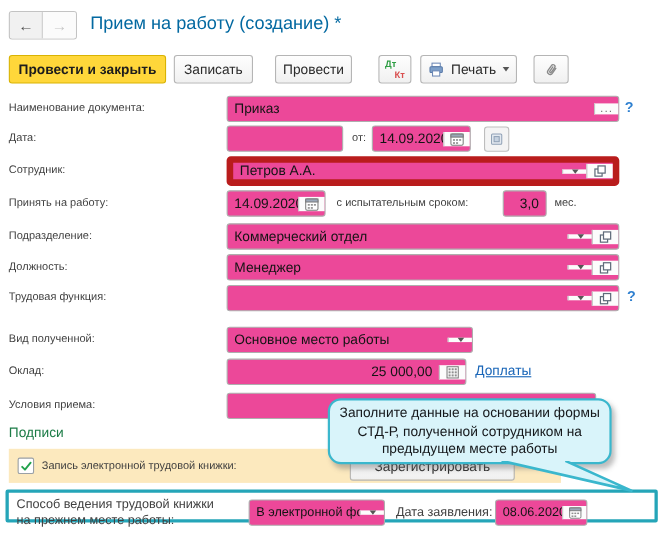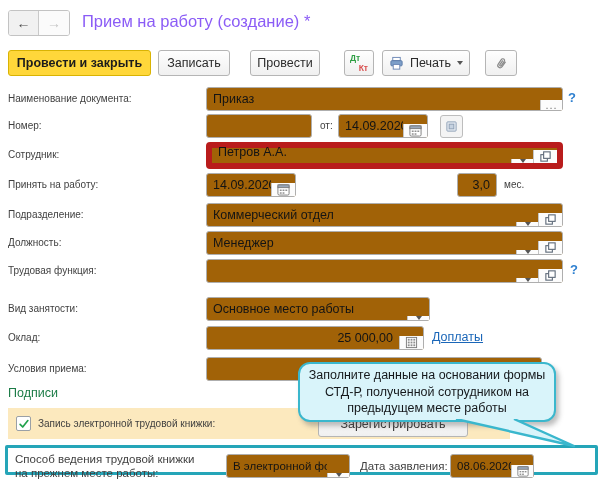--- a/index.html
+++ b/index.html
@@ -5,35 +5,35 @@
   *{box-sizing:border-box;margin:0;padding:0}
   html,body{background:#fff}
   #screen{position:relative;width:603px;height:490px;background:#fff;overflow:hidden;
           font-family:"Liberation Sans","DejaVu Sans",sans-serif;}
 
   
   .navgroup{position:absolute;left:8px;top:10px;display:flex;border:1px solid #c3c3c3;border-radius:3px;overflow:hidden;background:#fff}
   .navbtn{width:30px;height:24px;display:flex;align-items:center;justify-content:center;font-size:14px;cursor:pointer}
   .navbtn.back{background:#f1f1f1;color:#4a4a4a;border-right:1px solid #c9c9c9}
   .navbtn.fwd{background:#fbfbfb;color:#c6c6c6}
-  .title{position:absolute;left:82px;top:12px;font-size:16.5px;color:#8b5cf6;white-space:nowrap}
+  .title{position:absolute;left:82px;top:12px;font-size:16.5px;color:#0369a1;white-space:nowrap}
 
   
   .btn{position:absolute;display:inline-flex;align-items:center;justify-content:center;gap:6px;
        background:linear-gradient(#fefefe,#f0f0f0);border:1px solid #b5b5b5;border-radius:3px;
        font-size:12.5px;color:#2b2b2b;height:26px;cursor:pointer;white-space:nowrap}
   .btn.primary{background:#ffd73a;border-color:#d9b303;font-weight:bold;color:#1c1c1c}
   .dtkt{display:flex;flex-direction:column;line-height:1;font-size:8.5px;font-weight:bold;width:18px}
   .dtkt .dt{text-align:left;color:#2e9e44}
   .dtkt .kt{text-align:right;color:#d94f4f;margin-top:1px}
   .caret{width:0;height:0;border-left:3.5px solid transparent;border-right:3.5px solid transparent;border-top:4.5px solid #555}
 
   
   .lbl{position:absolute;font-size:10px;color:#3f3f3f;line-height:24px;height:24px;white-space:nowrap}
-  .fld{position:absolute;display:flex;align-items:flex-end;background:#a16207;border:1px solid #aeaeae;border-radius:3px;height:24px}
+  .fld{position:absolute;display:flex;align-items:center;background:#ec4899;border:1px solid #aeaeae;border-radius:3px;height:24px}
   .fld .val{flex:1;font-size:12.5px;color:#141414;line-height:21px;padding:0 6px;white-space:nowrap;overflow:hidden}
   .fld .val.right{text-align:right}
   .seg{display:flex;align-items:center;justify-content:center;border-left:1px solid #c4c4c4;cursor:pointer;background:#fcfcfc}
   .seg.w22{width:22px}.seg.w24{width:24px}
   .dots{font-size:11px;color:#777;letter-spacing:1px;line-height:10px}
   .fld.sel{border:6px solid #b91c1c;height:27px;border-radius:4px}
   .help{position:absolute;color:#2f80d0;font-weight:bold;font-size:13px;cursor:pointer}
   .iconbtn{position:absolute;display:flex;align-items:center;justify-content:center;background:#f4f4f4;border:1px solid #bdbdbd;border-radius:3px;cursor:pointer}
   .linkb{position:absolute;font-size:12.5px;color:#1a66b8;text-decoration:underline;cursor:pointer;white-space:nowrap}
   .linkg{position:absolute;font-size:12.5px;color:#1c7c47;cursor:pointer;white-space:nowrap}
@@ -100,21 +100,21 @@
 
   <div class="lbl" style="left:8px;top:87px">Наименование документа:</div>
   <div class="fld" style="left:206px;top:87px;width:357px">
     <div class="val">Приказ</div>
     <div class="seg w22">
         <span class="dots">...</span>
       </div>
   </div>
   <div class="help" style="left:568px;top:90px">?</div>
 
-  <div class="lbl" style="left:8px;top:114px">Номер:</div>
+  <div class="lbl" style="left:8px;top:114px">Дата:</div>
   <div class="fld" style="left:206px;top:114px;width:106px">
     <div class="val"></div>
   </div>
   <div class="lbl" style="left:320px;top:114px">от:</div>
   <div class="fld" style="left:338px;top:114px;width:90px">
     <div class="val">14.09.2020</div>
     <div class="seg w24">
       <svg viewBox="0 0 14 14" width="13" height="13">
           <rect x="1" y="2" width="12" height="11" rx="1.5" fill="#fff" stroke="#7a7a7a"></rect>
           <rect x="1" y="2" width="12" height="3" fill="#9aa7b8" stroke="#7a7a7a"></rect>
@@ -159,20 +159,21 @@
           <g fill="#8f8f8f">
             <rect x="3" y="7" width="2" height="1.6"></rect>
             <rect x="6" y="7" width="2" height="1.6"></rect>
             <rect x="9" y="7" width="2" height="1.6"></rect>
             <rect x="3" y="10" width="2" height="1.6"></rect>
             <rect x="6" y="10" width="2" height="1.6"></rect>
           </g>
         </svg>
     </div>
   </div>
+  <div class="lbl" style="left:306px;top:173px">с испытательным сроком:</div>
   <div class="fld" style="left:457px;top:173px;width:40px">
     <div class="val right">3,0</div>
   </div>
   <div class="lbl" style="left:504px;top:173px">мес.</div>
 
   <div class="lbl" style="left:8px;top:203px">Подразделение:</div>
   <div class="fld" style="left:206px;top:203px;width:357px">
     <div class="val">Коммерческий отдел</div>
     <div class="seg w22">
         <span class="caret"></span>
@@ -207,21 +208,21 @@
       </div>
     <div class="seg w24">
       <svg viewBox="0 0 14 14" width="13" height="13" fill="#fff" stroke="#5f6b7a" stroke-width="1.2">
           <rect x="2" y="5" width="7" height="7"></rect>
           <rect x="5" y="2" width="7" height="7"></rect>
         </svg>
     </div>
   </div>
   <div class="help" style="left:570px;top:262px">?</div>
 
-  <div class="lbl" style="left:8px;top:297px">Вид занятости:</div>
+  <div class="lbl" style="left:8px;top:297px">Вид полученной:</div>
   <div class="fld" style="left:206px;top:297px;width:224px">
     <div class="val">Основное место работы</div>
     <div class="seg w22">
         <span class="caret"></span>
       </div>
   </div>
 
   <div class="lbl" style="left:8px;top:326px">Оклад:</div>
   <div class="fld" style="left:206px;top:326px;width:218px">
     <div class="val right">25 000,00</div>

